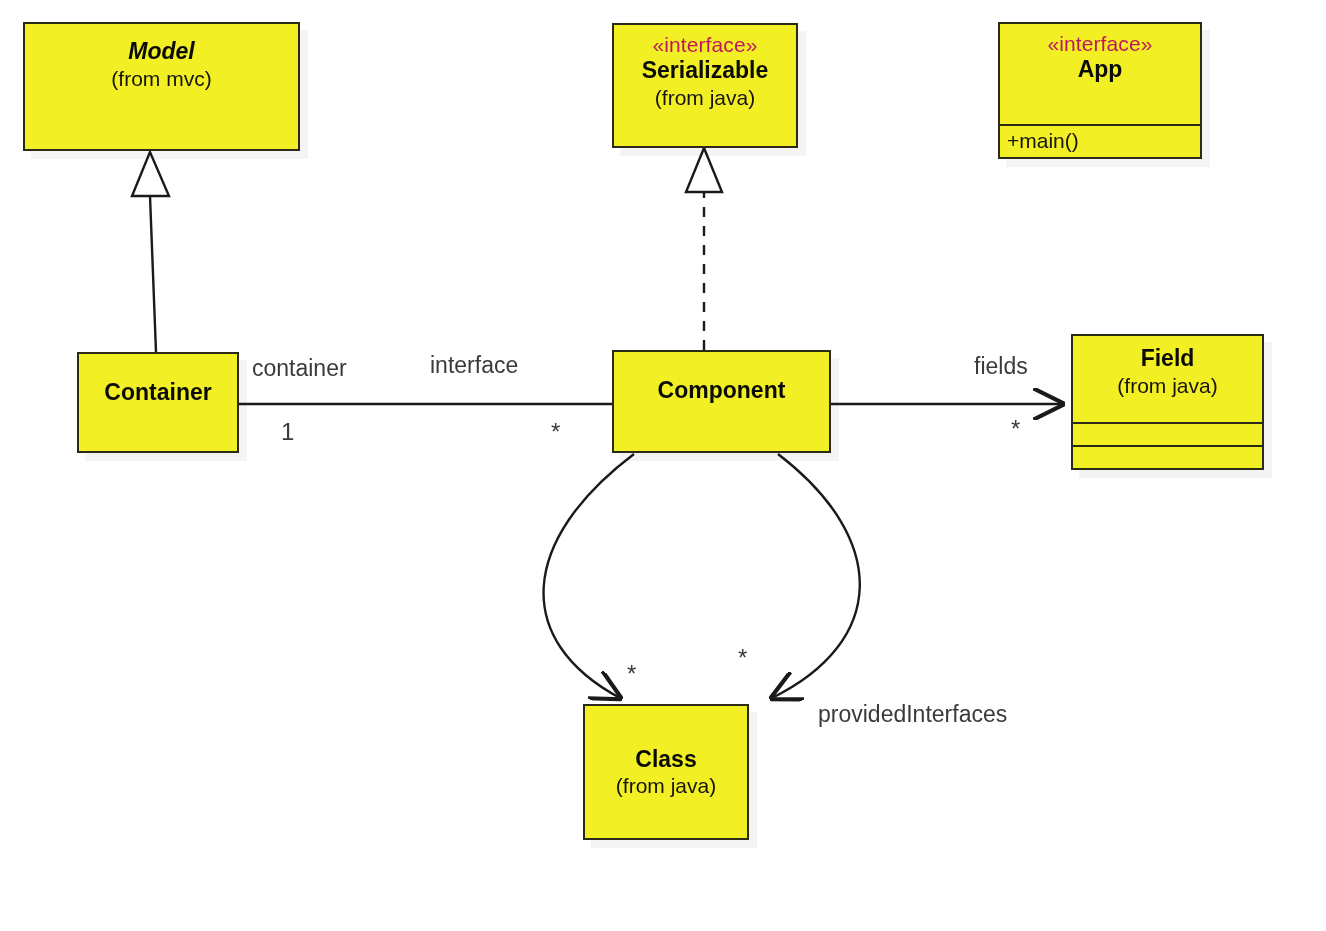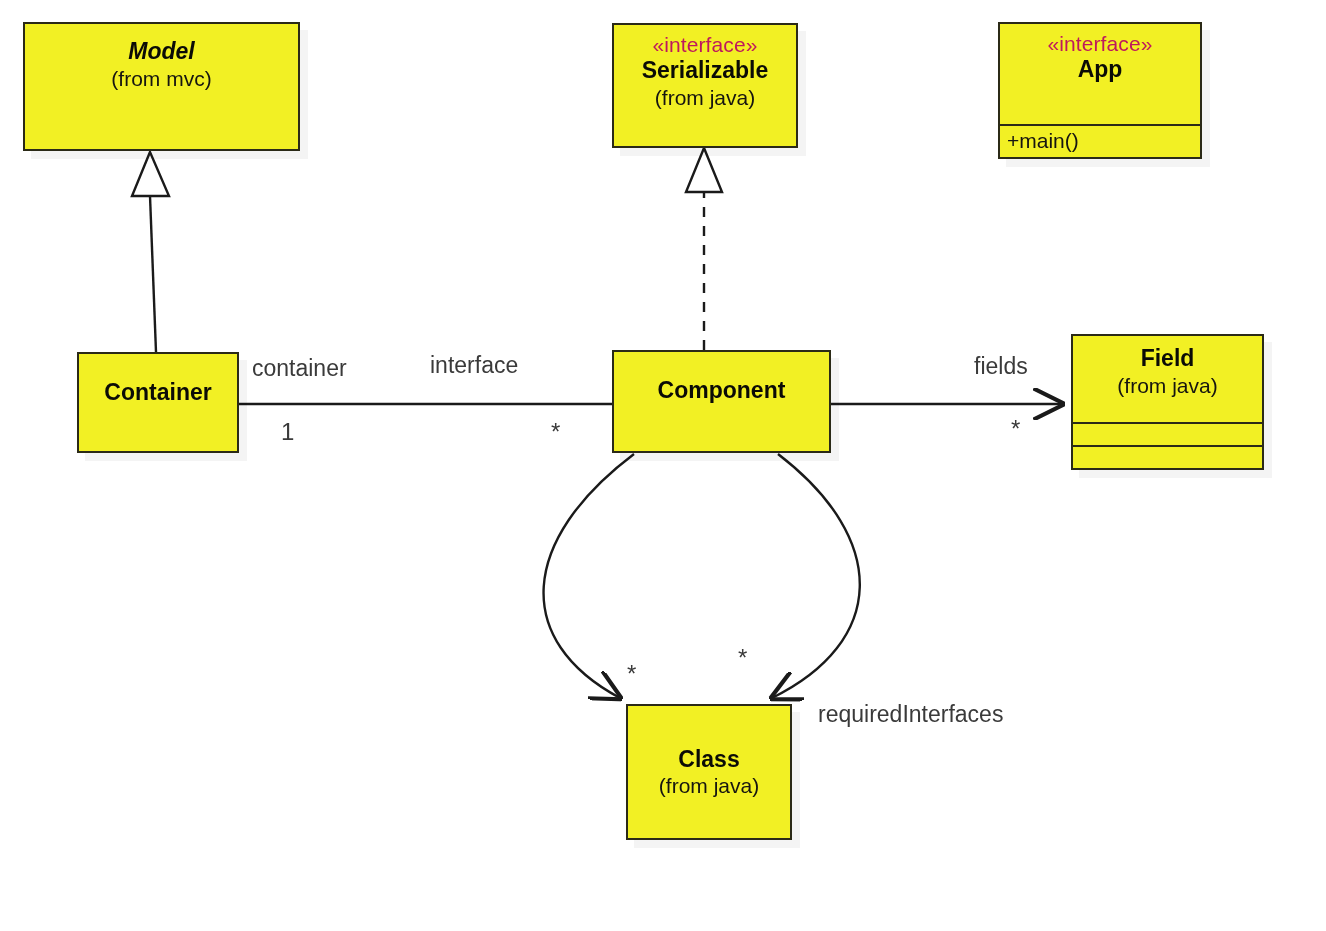--- a/index.html
+++ b/index.html
@@ -170,34 +170,34 @@
 
   <div class="uml-box" style="left:1071px; top:334px; width:193px; height:136px;">
     <div class="box-head" style="padding-top:9px;">
       <div class="cls-name">Field</div>
       <div class="cls-pkg">(from java)</div>
     </div>
     <div class="compartment empty"></div>
     <div class="compartment empty"></div>
   </div>
 
-  <div class="uml-box" style="left:626px; top:704px; width:166px; height:136px;">
+  <div class="uml-box" style="left:583px; top:704px; width:166px; height:136px;">
     <div class="box-head centered">
       <div class="cls-name">Class</div>
       <div class="cls-pkg">(from java)</div>
     </div>
   </div>
 
   <div class="edge-label" style="left:252px; top:355px;">container</div>
   <div class="mult-label" style="left:281px; top:418px;">1</div>
 
   <div class="edge-label" style="left:430px; top:352px;">interface</div>
   <div class="mult-label" style="left:551px; top:418px;">*</div>
 
   <div class="edge-label" style="left:943px; top:353px;margin-left:31px;">fields</div>
   <div class="mult-label" style="left:1011px; top:415px;">*</div>
 
   <div class="mult-label" style="left:627px; top:660px;">*</div>
 
-  <div class="edge-label" style="left:818px; top:701px;">requiredInterfaces</div>
+  <div class="edge-label" style="left:818px; top:701px;">providedInterfaces</div>
   <div class="mult-label" style="left:738px; top:644px;">*</div>
 
 </div>
 
 </body></html>

